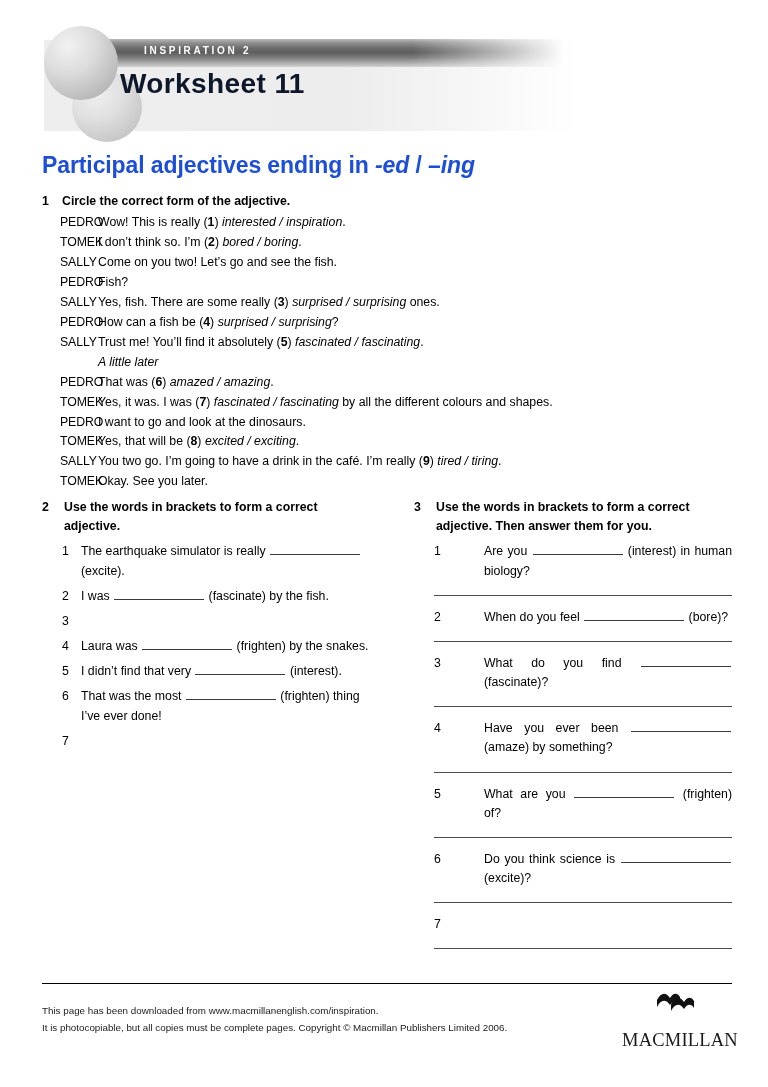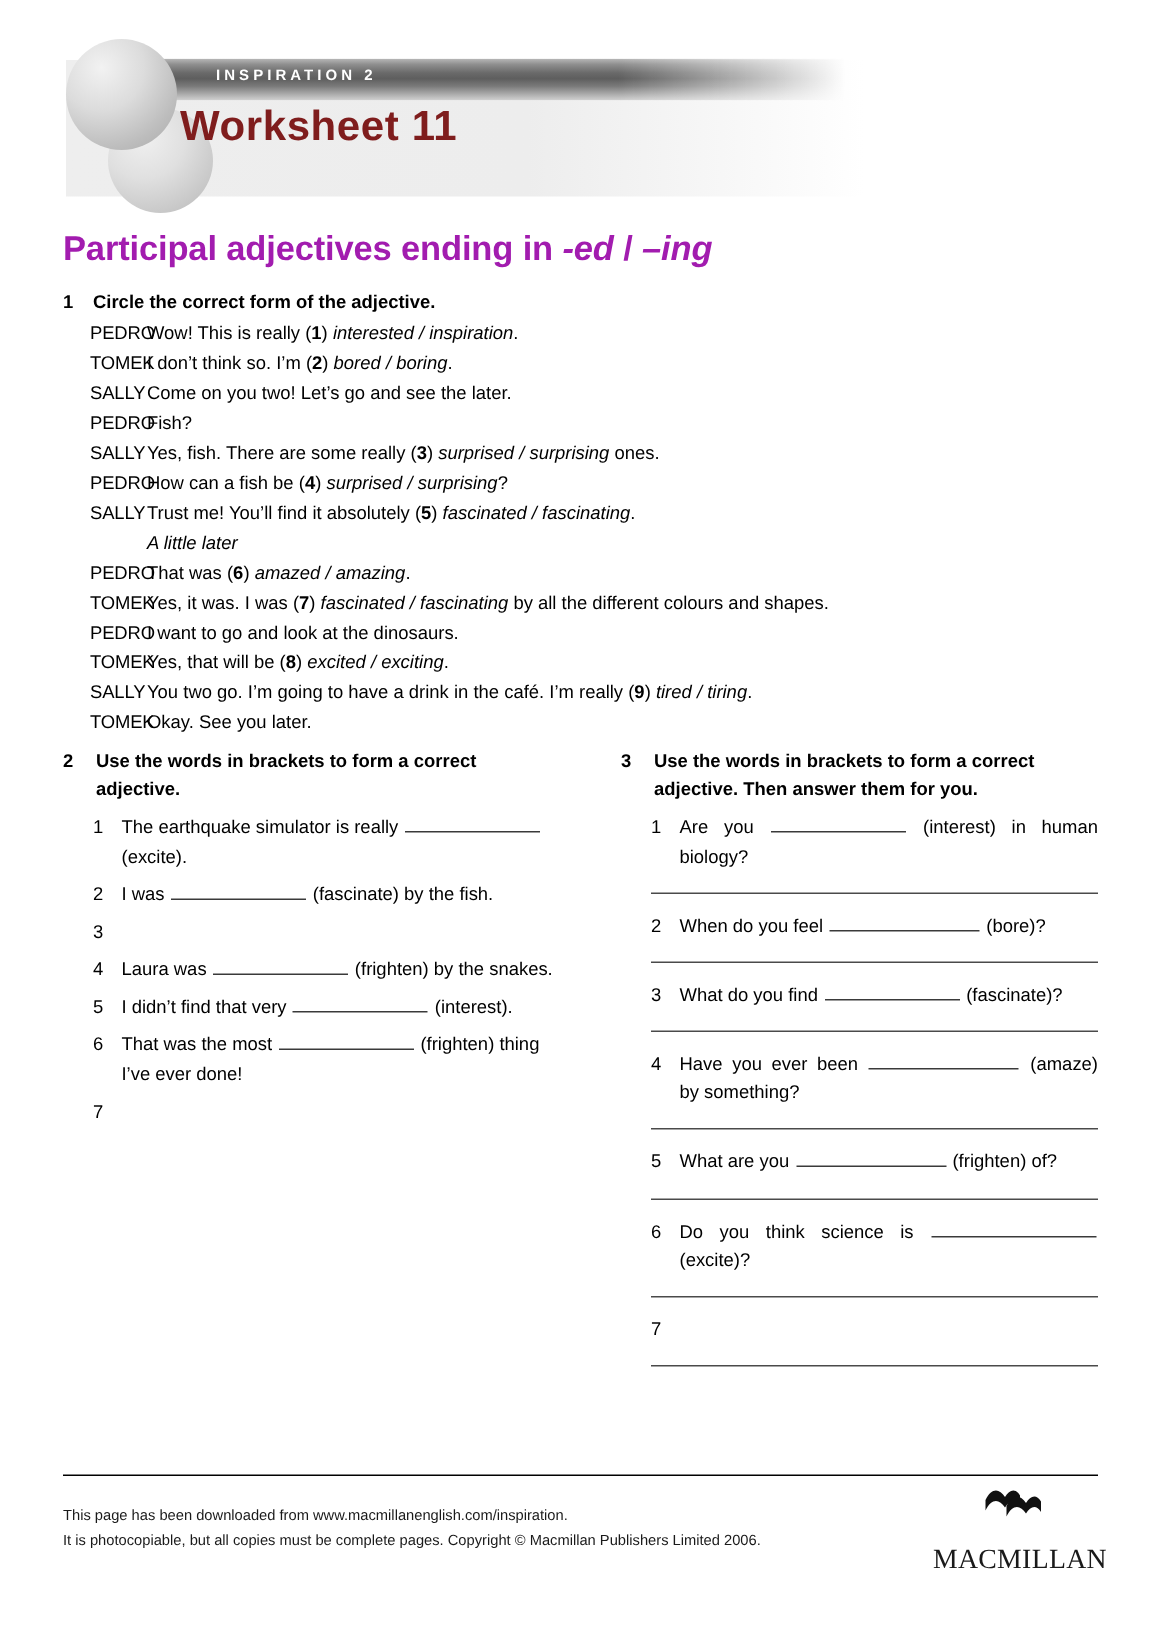--- a/index.html
+++ b/index.html
@@ -63,32 +63,32 @@
     width: 70px; height: 70px;
     background: radial-gradient(circle at 34% 28%, #f0f0f0 0%, #e0e0e0 40%, #c9c9c9 74%, #b6b6b6 100%);
     z-index: 4;
   }
   .banner-title {
     position: absolute;
     left: 76px; top: 42px;
     font-size: 28px;
     font-weight: bold;
     letter-spacing: 0.4px;
-    color: #7f1d1d;
+    color: #0f172a;
     z-index: 7;
   }
 
   
   .doc-title {
     position: absolute;
     left: 42px; top: 152px;
     font-size: 23px;
     font-weight: bold;
     letter-spacing: -0.1px;
-    color: #a21caf;
+    color: #1d4ed8;
   }
   .doc-title .it { font-style: italic; }
 
   
   .ex1 {
     position: absolute;
     left: 42px; top: 193px;
     width: 690px;
   }
   .ex-head {
@@ -153,21 +153,21 @@
   .q-row {
     display: flex;
     margin-bottom: 6px;
     padding-left: 20px;
   }
   .q-num {
     width: 19px;
     flex: 0 0 19px;
   }
   .q-text { flex: 1; }
-  .q-text.just { text-align: justify; }
+  .q-text.just { text-align: justify; margin-left: 31px; }
 
   .blank {
     display: inline-block;
     border-bottom: 1px solid #3a3a3a;
     vertical-align: baseline;
     height: 0.92em;
     margin: 0 1px;
   }
   .b-md  { width: 90px; }
   .b-lg  { width: 100px; }
@@ -235,21 +235,21 @@
       <div class="d-row">
         <div class="d-speaker">PEDRO</div>
         <div class="d-line">Wow! This is really (<b>1</b>) <i>interested / inspiration</i>.</div>
       </div>
       <div class="d-row">
         <div class="d-speaker">TOMEK</div>
         <div class="d-line">I don’t think so. I’m (<b>2</b>) <i>bored / boring</i>.</div>
       </div>
       <div class="d-row">
         <div class="d-speaker">SALLY</div>
-        <div class="d-line">Come on you two! Let’s go and see the later.</div>
+        <div class="d-line">Come on you two! Let’s go and see the fish.</div>
       </div>
       <div class="d-row">
         <div class="d-speaker">PEDRO</div>
         <div class="d-line">Fish?</div>
       </div>
       <div class="d-row">
         <div class="d-speaker">SALLY</div>
         <div class="d-line">Yes, fish. There are some really (<b>3</b>) <i>surprised / surprising</i> ones.</div>
       </div>
       <div class="d-row">

